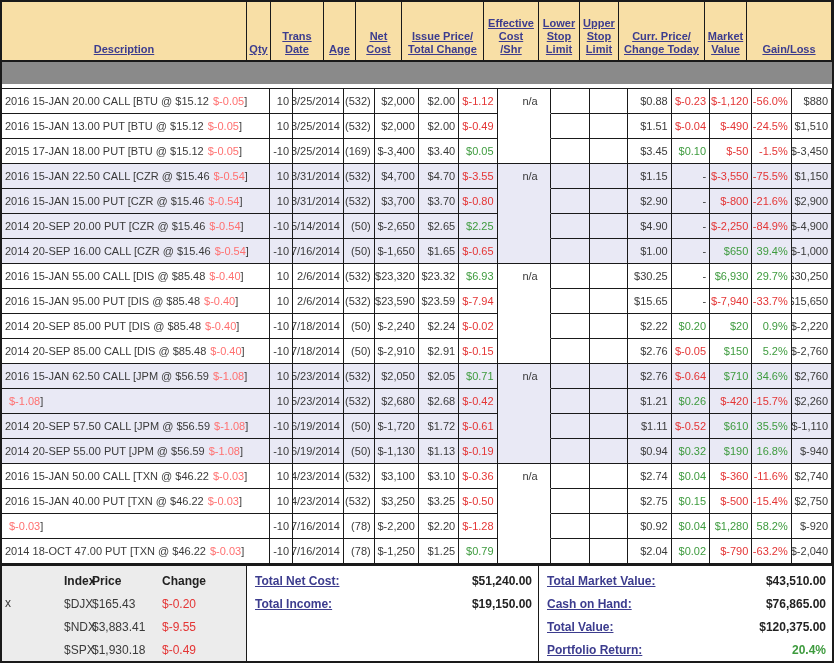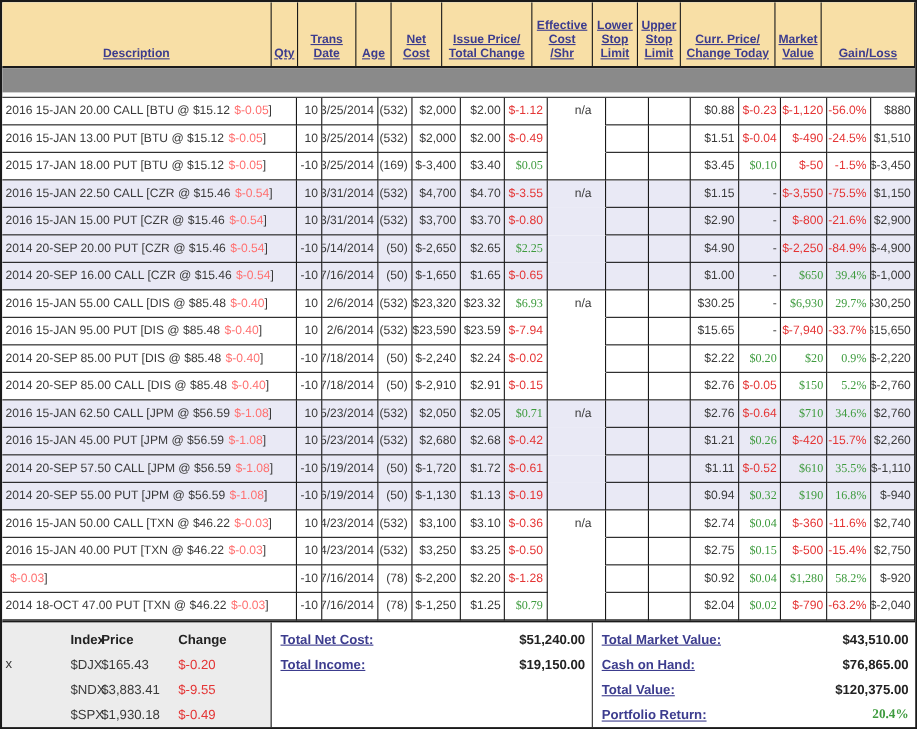--- a/index.html
+++ b/index.html
@@ -19,21 +19,21 @@
   .tbody { border-top:1px solid #1a1a1a; }
   .trow { display:flex; height:25px; background:#ffffff; }
   .trow.alt { background:var(--alt-bg,#e9e9f5); }
   .tcell { box-sizing:border-box; border-right:1px solid #1a1a1a; border-bottom:1px solid #1a1a1a;
            display:flex; align-items:center; justify-content:flex-end;
            padding:0 3px; white-space:nowrap; overflow:hidden; }
   .c-desc { justify-content:flex-start; padding-left:3px; }
   .c-eff  { padding-right:12px; }
   .c-eff.open { border-bottom-color:transparent; }
   .neg { color:var(--negative,#e43535); }
-  .pos { color:var(--positive,#3e9b3e);font-family:Liberation Serif, serif; }
+  .pos { color:var(--positive,#3e9b3e); }
   .desc-chg { color:var(--negative-soft,#ff7070); margin-left:4px; }
   
   .c-desc{width:281px}.c-qty{width:24px}.c-trans{width:53px}.c-age{width:32px}
   .c-net{width:46px}.c-issue{width:42px}.c-tch{width:40px}.c-eff{width:55px}
   .c-low{width:41px}.c-up{width:39px}.c-cp{width:46px}.c-ct{width:40px}
   .c-gl{width:44px}.c-glp{width:41px}.c-mv{width:42px}
   
   .h-description{width:245px}.h-qty{width:24px}.h-trans_date{width:53px}.h-age{width:32px}
   .h-net_cost{width:46px}.h-issue_price{width:82px}.h-effective_cost{width:55px}
   .h-lower_stop{width:41px}.h-upper_stop{width:39px}.h-curr_price{width:86px}
@@ -345,21 +345,20 @@
         <div class="tcell c-low"></div>
         <div class="tcell c-up"></div>
         <div class="tcell c-cp">$2.76</div>
         <div class="tcell c-ct neg">$-0.64</div>
         <div class="tcell c-gl pos">$710</div>
         <div class="tcell c-glp pos">34.6%</div>
         <div class="tcell c-mv">$2,760</div>
       </div>
       <div class="trow alt">
         <div class="tcell c-desc">
-          <span>2016 15-JAN 45.00 PUT [JPM @ $56.59</span>
           <span class="desc-chg">$-1.08</span>
           <span>]</span>
         </div>
         <div class="tcell c-qty">10</div>
         <div class="tcell c-trans">5/23/2014</div>
         <div class="tcell c-age">(532)</div>
         <div class="tcell c-net">$2,680</div>
         <div class="tcell c-issue">$2.68</div>
         <div class="tcell c-tch neg">$-0.42</div>
         <div class="tcell c-eff open"></div>

